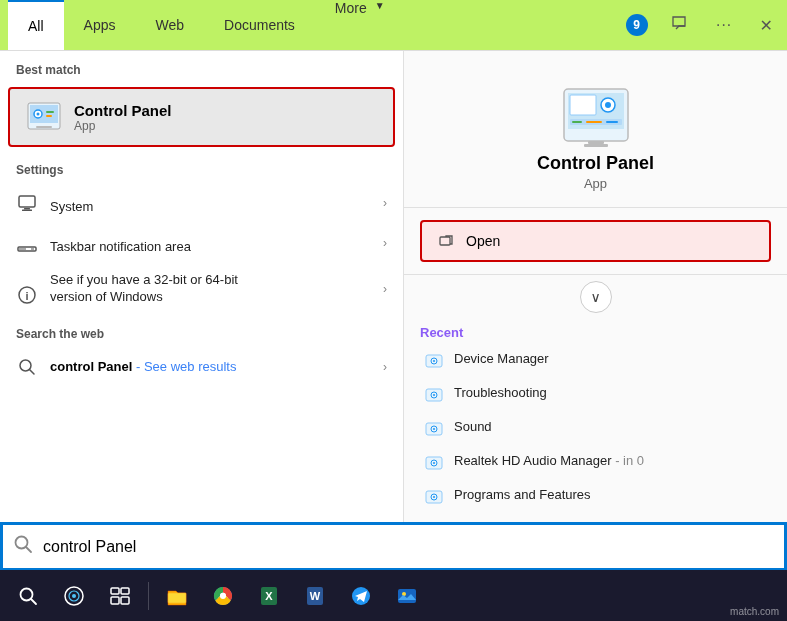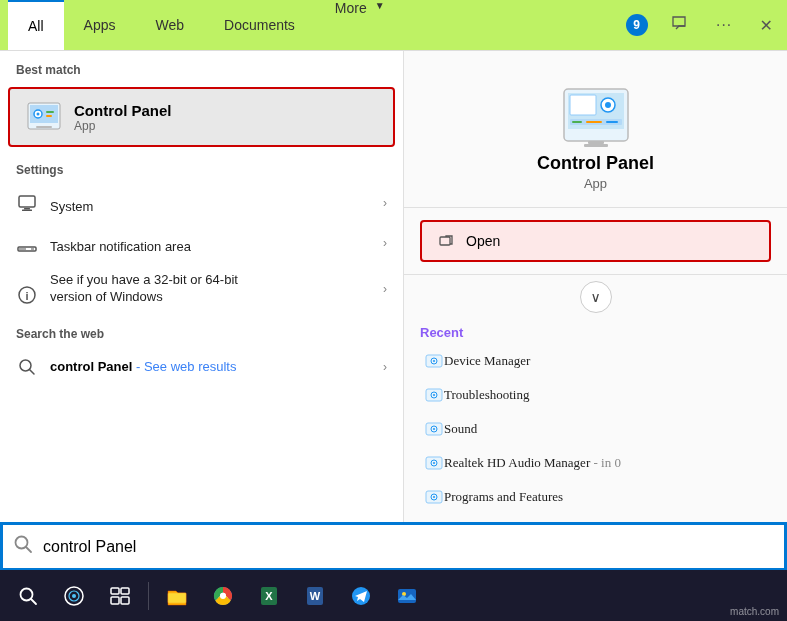--- a/index.html
+++ b/index.html
@@ -266,25 +266,24 @@
       padding: 6px 16px;
     }
     .recent-label {
       font-size: 13px;
       font-weight: 600;
       color: #8b5cf6;
       margin-bottom: 4px;
     }
     .recent-item {
       display: flex;
-      align-items: center;
+      gap: 10px;
       padding: 7px 4px;
       cursor: pointer;
       border-radius: 3px;
-      font-family: Liberation Serif, serif;
     }
     .recent-item-icon {
       width: 20px;
       height: 20px;
       flex-shrink: 0;
     }
     .recent-item-label {
       font-size: 13px;
       color: #222;
     }

